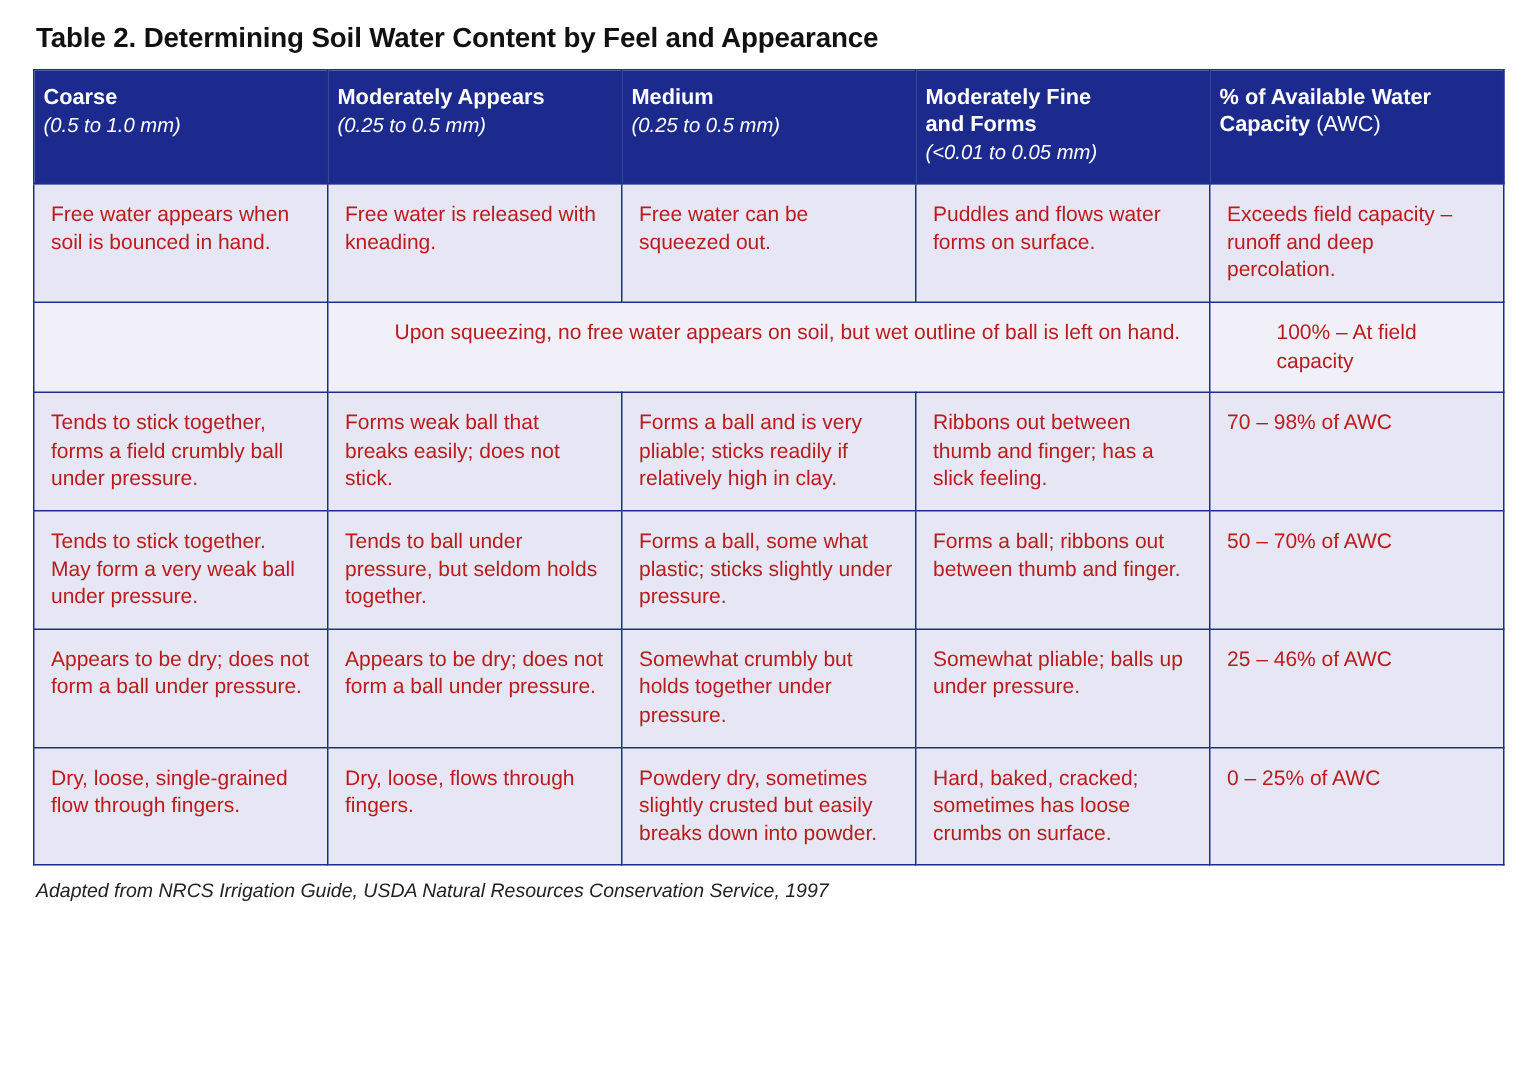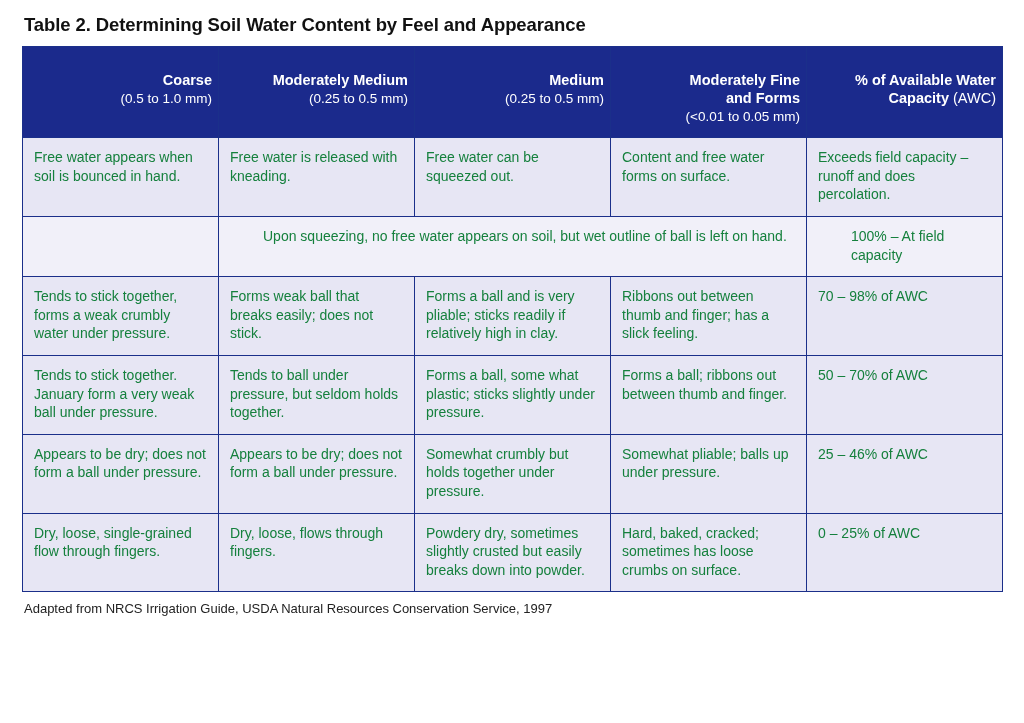--- a/index.html
+++ b/index.html
@@ -35,42 +35,43 @@
   }
   table.soil-table th,
   table.soil-table td {
     border: 1px solid #1b2f8a;
     vertical-align: top;
     box-sizing: border-box;
   }
   thead th {
     background: #1b2a8c;
     color: #ffffff;
-    text-align: right;
-    padding: 24px 6px 11px 6px;
+    text-align: left;
+    padding: 9px 6px 11px 6px;
     font-size: 14.5px;
     line-height: 1.25;
     font-weight: bold;
     vertical-align: middle;
   }
   thead th .sub {
     display: block;
     font-weight: normal;
     font-size: 13.5px;
     margin-top: 2px;
+    font-style: italic;
   }
   thead th .awc-reg {
     font-weight: normal;
   }
   tbody td {
     background: #e7e6f4;
     padding: 10px 11px 12px 11px;
     font-size: 14px;
     line-height: 1.33;
-    color: #15803d;
+    color: #b91c1c;
   }
   tbody tr.alt td {
     background: #f1f0f9;
     padding-left: 44px;
   }
   td.awc {
     text-align: left;
     vertical-align: middle;
   }
   td.awc.left-text {
@@ -85,20 +86,21 @@
   }
   .col1 { width: 196px; }
   .col2 { width: 196px; }
   .col3 { width: 196px; }
   .col4 { width: 196px; }
   .col5 { width: 196px; }
   .footnote {
     margin-top: 9px;
     margin-left: 2px;
     font-size: 13px;
+    font-style: italic;
     color: #222222;
   }
 </style>
 </head>
 <body>
 
 <div class="page">
 
   <div class="table-title">Table 2. Determining Soil Water Content by Feel and Appearance</div>
 
@@ -110,21 +112,21 @@
         <col class="col4">
         <col class="col5">
     </colgroup>
     <thead>
       <tr>
         <th>
           <span>Coarse</span>
           <span class="sub">(0.5 to 1.0 mm)</span>
         </th>
         <th>
-          <span>Moderately Medium</span>
+          <span>Moderately Appears</span>
           <span class="sub">(0.25 to 0.5 mm)</span>
         </th>
         <th>
           <span>Medium</span>
           <span class="sub">(0.25 to 0.5 mm)</span>
         </th>
         <th>
           <span>Moderately Fine</span><br>
           <span>and Forms</span>
           <span class="sub">(&lt;0.01 to 0.05 mm)</span>
@@ -134,40 +136,40 @@
           <span>Capacity</span><span class="awc-reg"> (AWC)</span>
         </th>
       </tr>
     </thead>
     <tbody>
 
       <tr>
         <td>Free water appears when soil is bounced in hand.</td>
         <td>Free water is released with kneading.</td>
         <td>Free water can be squeezed out.</td>
-        <td>Content and free water forms on surface.</td>
-        <td class="awc left-text">Exceeds field capacity – runoff  and does percolation.</td>
+        <td>Puddles and flows water forms on surface.</td>
+        <td class="awc left-text">Exceeds field capacity – runoff  and deep percolation.</td>
       </tr>
 
       <tr class="alt">
         <td class="blank"></td>
         <td class="span-note" colspan="3">Upon squeezing, no free water appears on soil, but wet outline of ball is left on hand.</td>
         <td class="awc">100% – At field capacity</td>
       </tr>
 
       <tr>
-        <td>Tends to stick together, forms a weak crumbly water under pressure.</td>
+        <td>Tends to stick together, forms a field crumbly ball under pressure.</td>
         <td>Forms weak ball that breaks easily; does not stick.</td>
         <td>Forms a ball and is very pliable; sticks readily if relatively high in clay.</td>
         <td>Ribbons out between thumb and finger; has a slick feeling.</td>
         <td class="awc">70 – 98% of AWC</td>
       </tr>
 
       <tr>
-        <td>Tends to stick together. January form a very weak ball under pressure.</td>
+        <td>Tends to stick together. May form a very weak ball under pressure.</td>
         <td>Tends to ball under pressure, but seldom holds together.</td>
         <td>Forms a ball, some what plastic; sticks slightly under pressure.</td>
         <td>Forms a ball; ribbons out between thumb and finger.</td>
         <td class="awc">50 – 70% of AWC</td>
       </tr>
 
 
       <tr>
         <td>Appears to be dry; does not form a ball under pressure.</td>
         <td>Appears to be dry; does not form a ball under pressure.</td>

